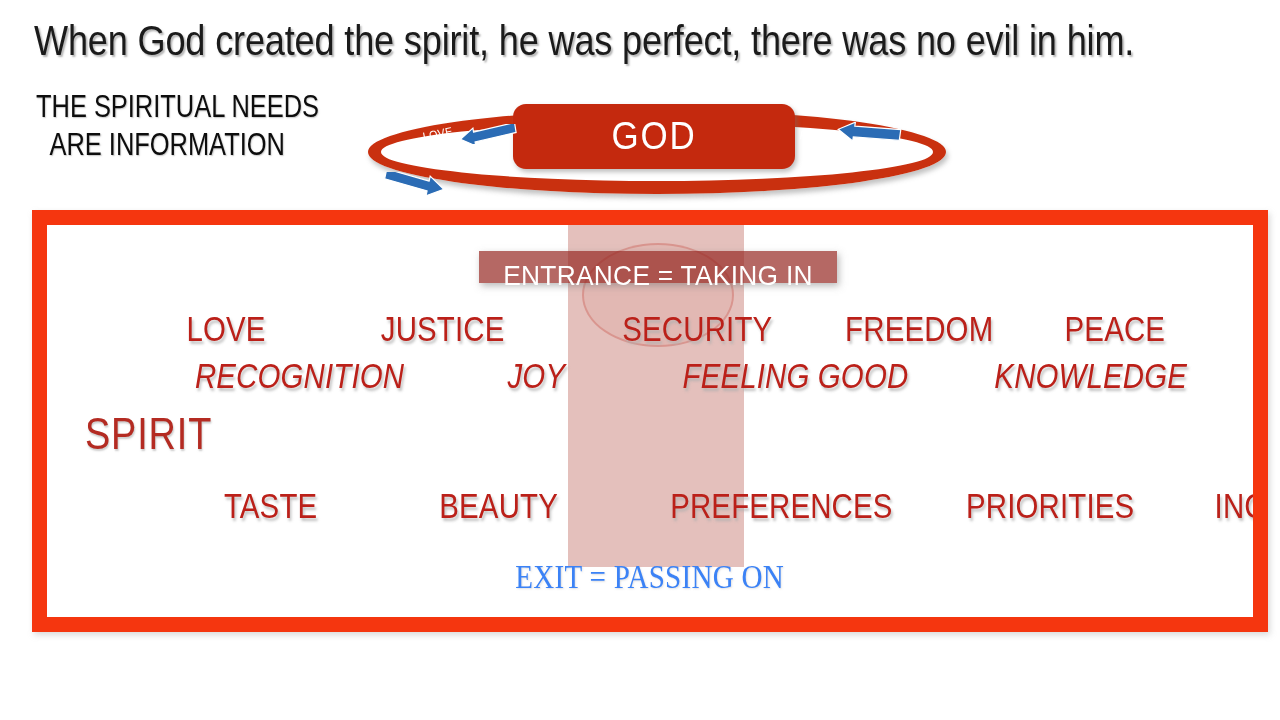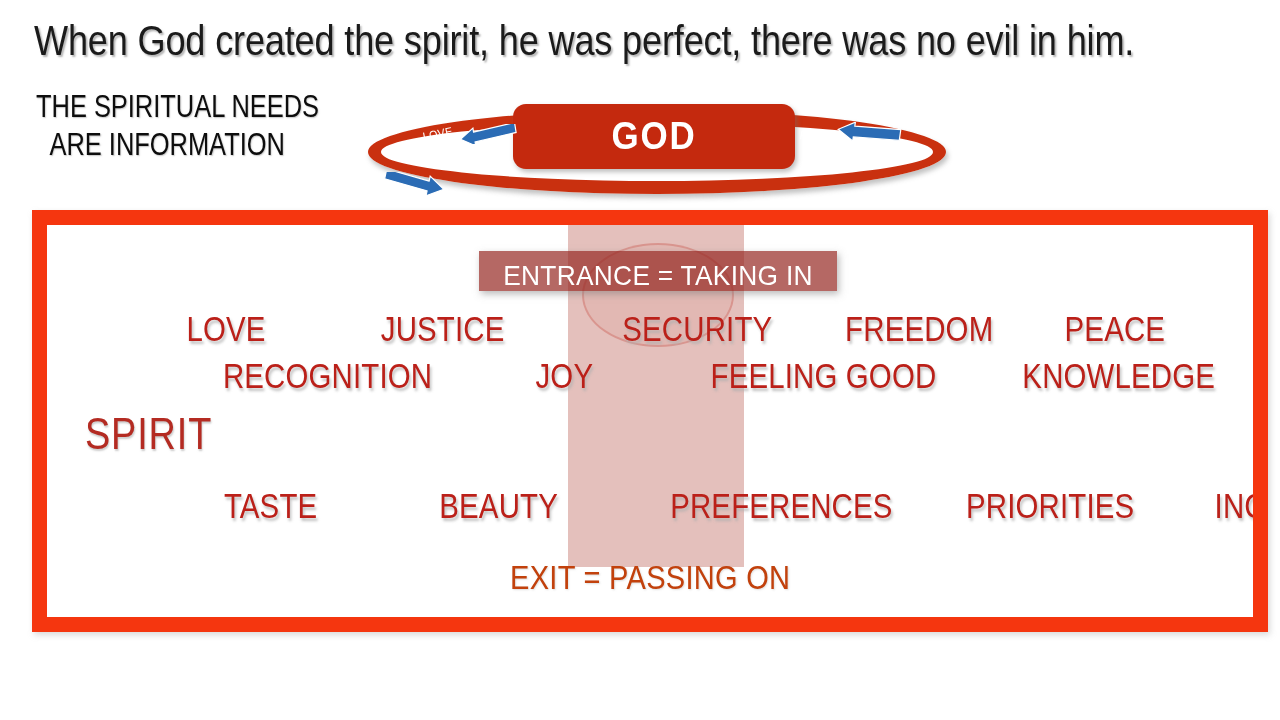--- a/index.html
+++ b/index.html
@@ -71,21 +71,20 @@
   }
   #god-box {
     position: absolute;
     left: 153px;
     top: 4px;
     width: 282px;
     height: 65px;
     background: #c4290e;
     border-radius: 13px;
     box-shadow: 2px 3px 5px rgba(110,110,110,0.45);
-    font-weight: bold;
   }
   #god-box-label {
     position: absolute;
     left: 0;
     top: 0;
     width: 282px;
     height: 65px;
     line-height: 65px;
     text-align: center;
     color: #ffffff;
@@ -150,21 +149,21 @@
     border-radius: 50%;
     background: rgba(196, 70, 55, 0.06);
   }
 
   
   #entrance-banner {
     position: absolute;
     left: 432px;
     top: 26px;
     width: 358px;
-    height: 40px;
+    height: 32px;
     background: rgba(150, 40, 34, 0.70);
     box-shadow: 2px 3px 7px rgba(120,120,120,0.5);
   }
   #entrance-banner-label {
     display: block;
     width: 100%;
     line-height: 50px;
     text-align: center;
     color: #ffffff;
     font-family: "Liberation Sans Narrow", "Liberation Sans", sans-serif;
@@ -198,32 +197,32 @@
   .word {
     color: #bb2019;
     font-family: "Liberation Sans Narrow", "Liberation Sans", sans-serif;
     font-size: 35px;
     letter-spacing: 0.2px;
     transform: scaleX(0.84);
     transform-origin: center bottom;
     text-shadow: 2px 3px 3px rgba(175,175,175,0.75);
   }
   #word-row-1 { left: 132px; top: 84px; width: 1060px; justify-content: flex-start; }
-  #word-row-2 { left: 156px; top: 131px; width: 1060px; }
+  #word-row-2 { left: 128px; top: 131px; width: 1060px; font-style: italic; }
   #word-row-3 { left: 168px; top: 245px; width: 1040px; margin-top: 16px; }
 
   
   #exit-label {
     position: absolute;
     left: 0;
     top: 334px;
     width: 100%;
     text-align: center;
-    color: #c2410c;
-    font-family: Liberation Sans, sans-serif;
+    color: #3b82f6;
+    font-family: Liberation Serif, serif;
     font-size: 33px;
     letter-spacing: 0.3px;
     text-shadow: 1px 1px 2px rgba(190,190,190,0.5);
   }
   #exit-label span { display: inline-block; transform: scaleX(0.88); }
 </style>
 </head>
 <body>
 
 <div id="slide-title">When God created the spirit, he was perfect, there was no evil in him.</div>

